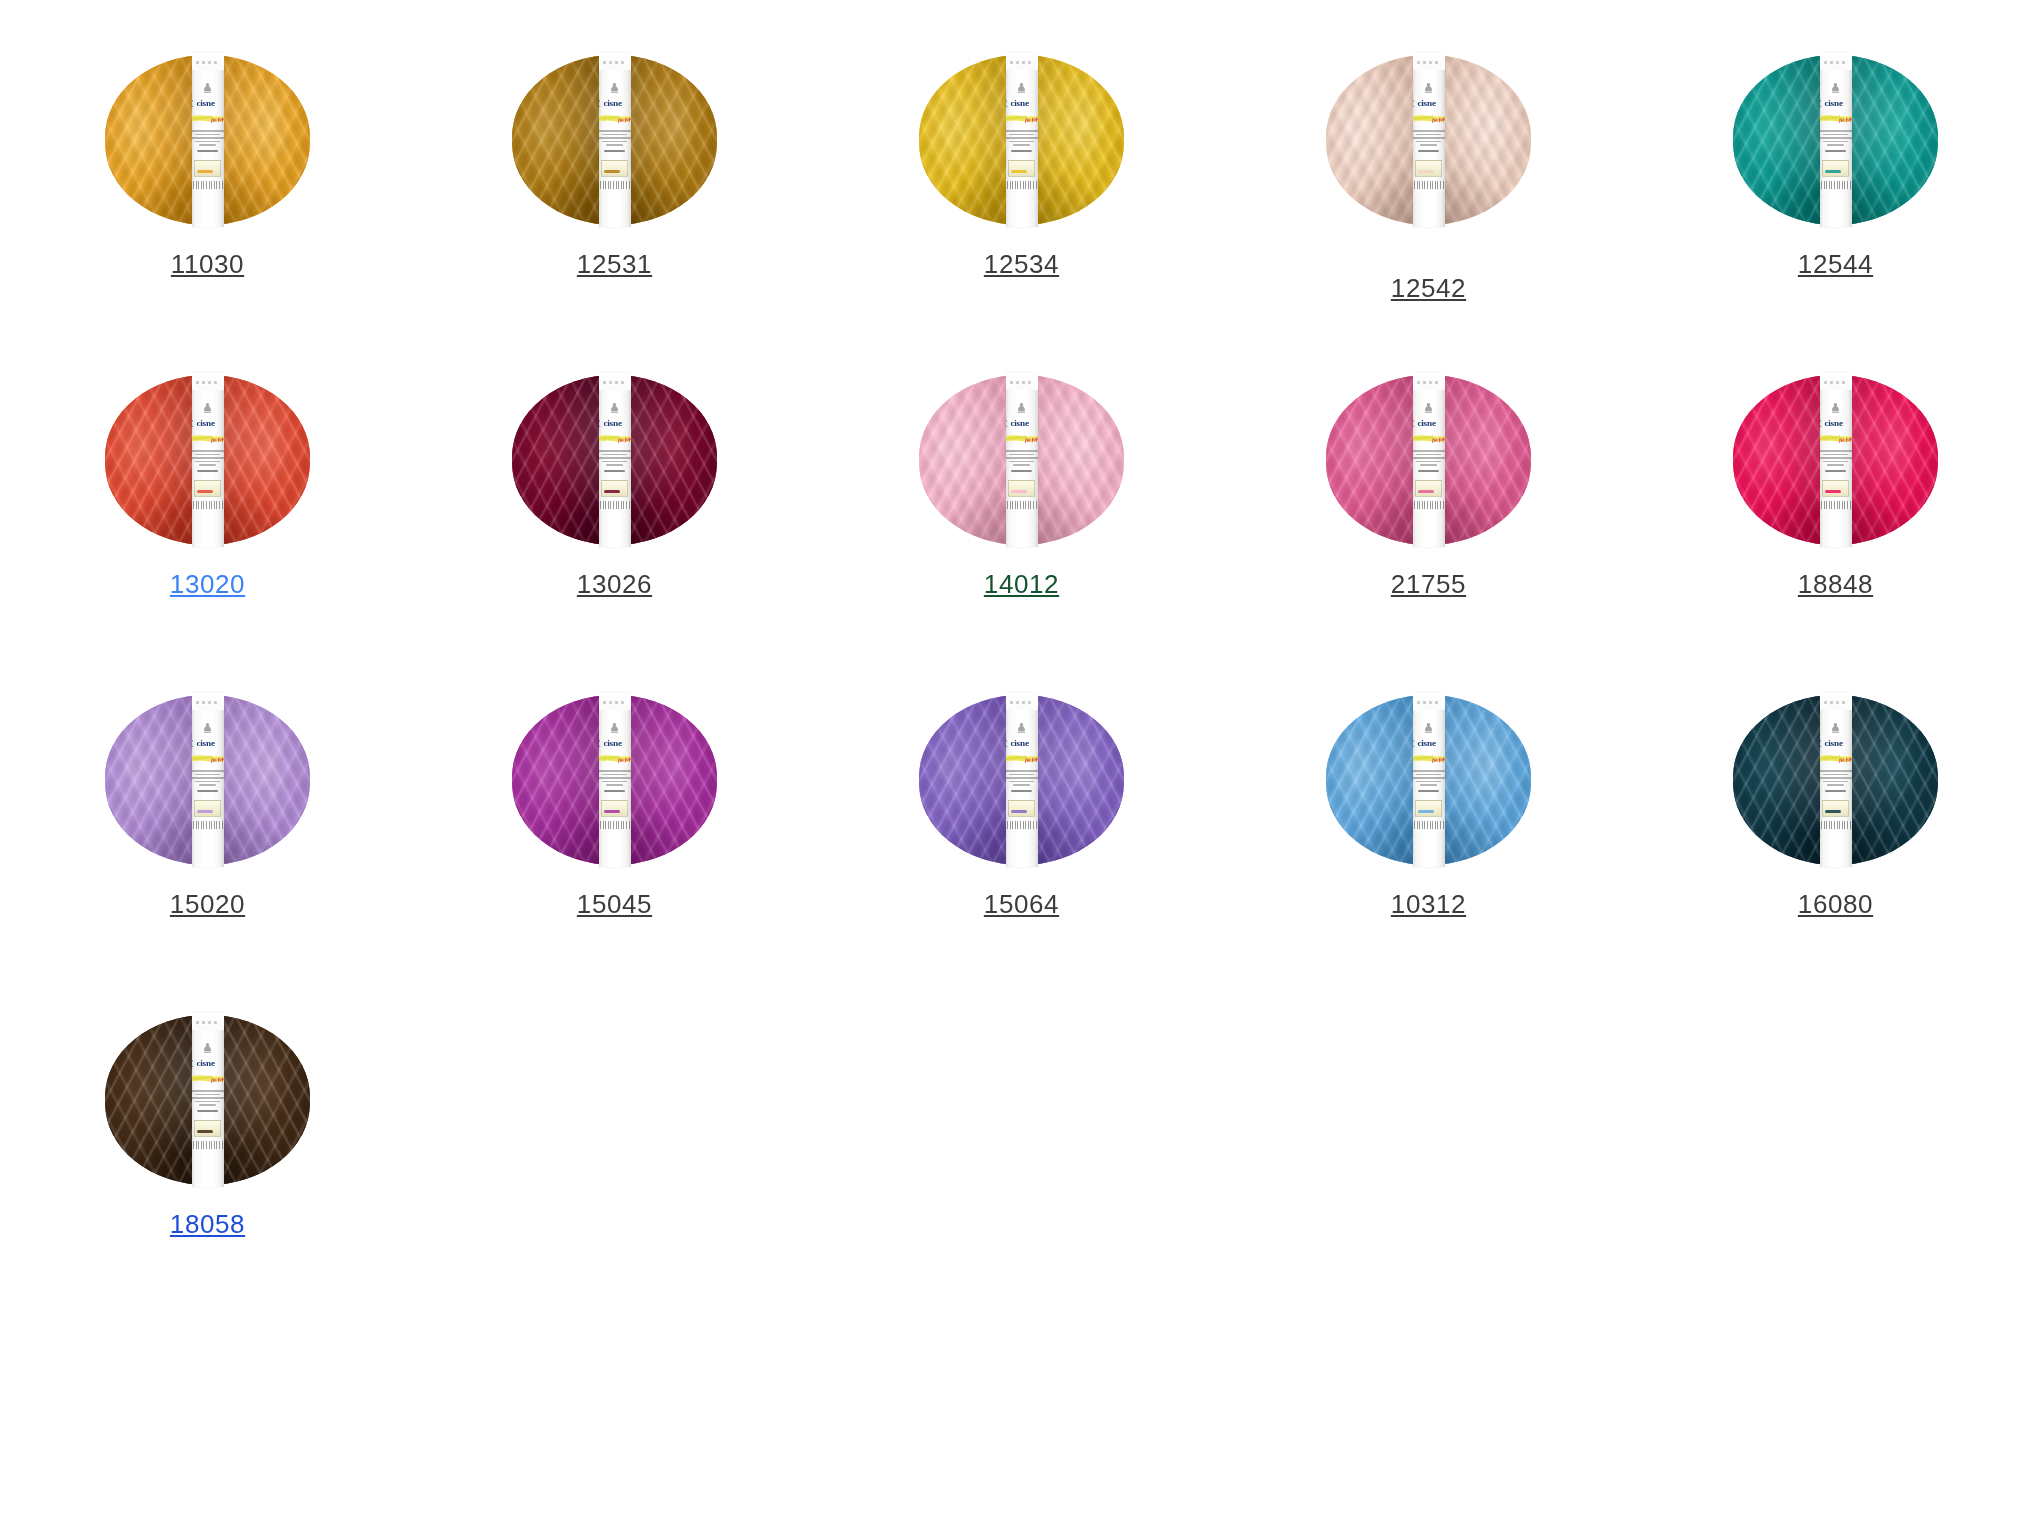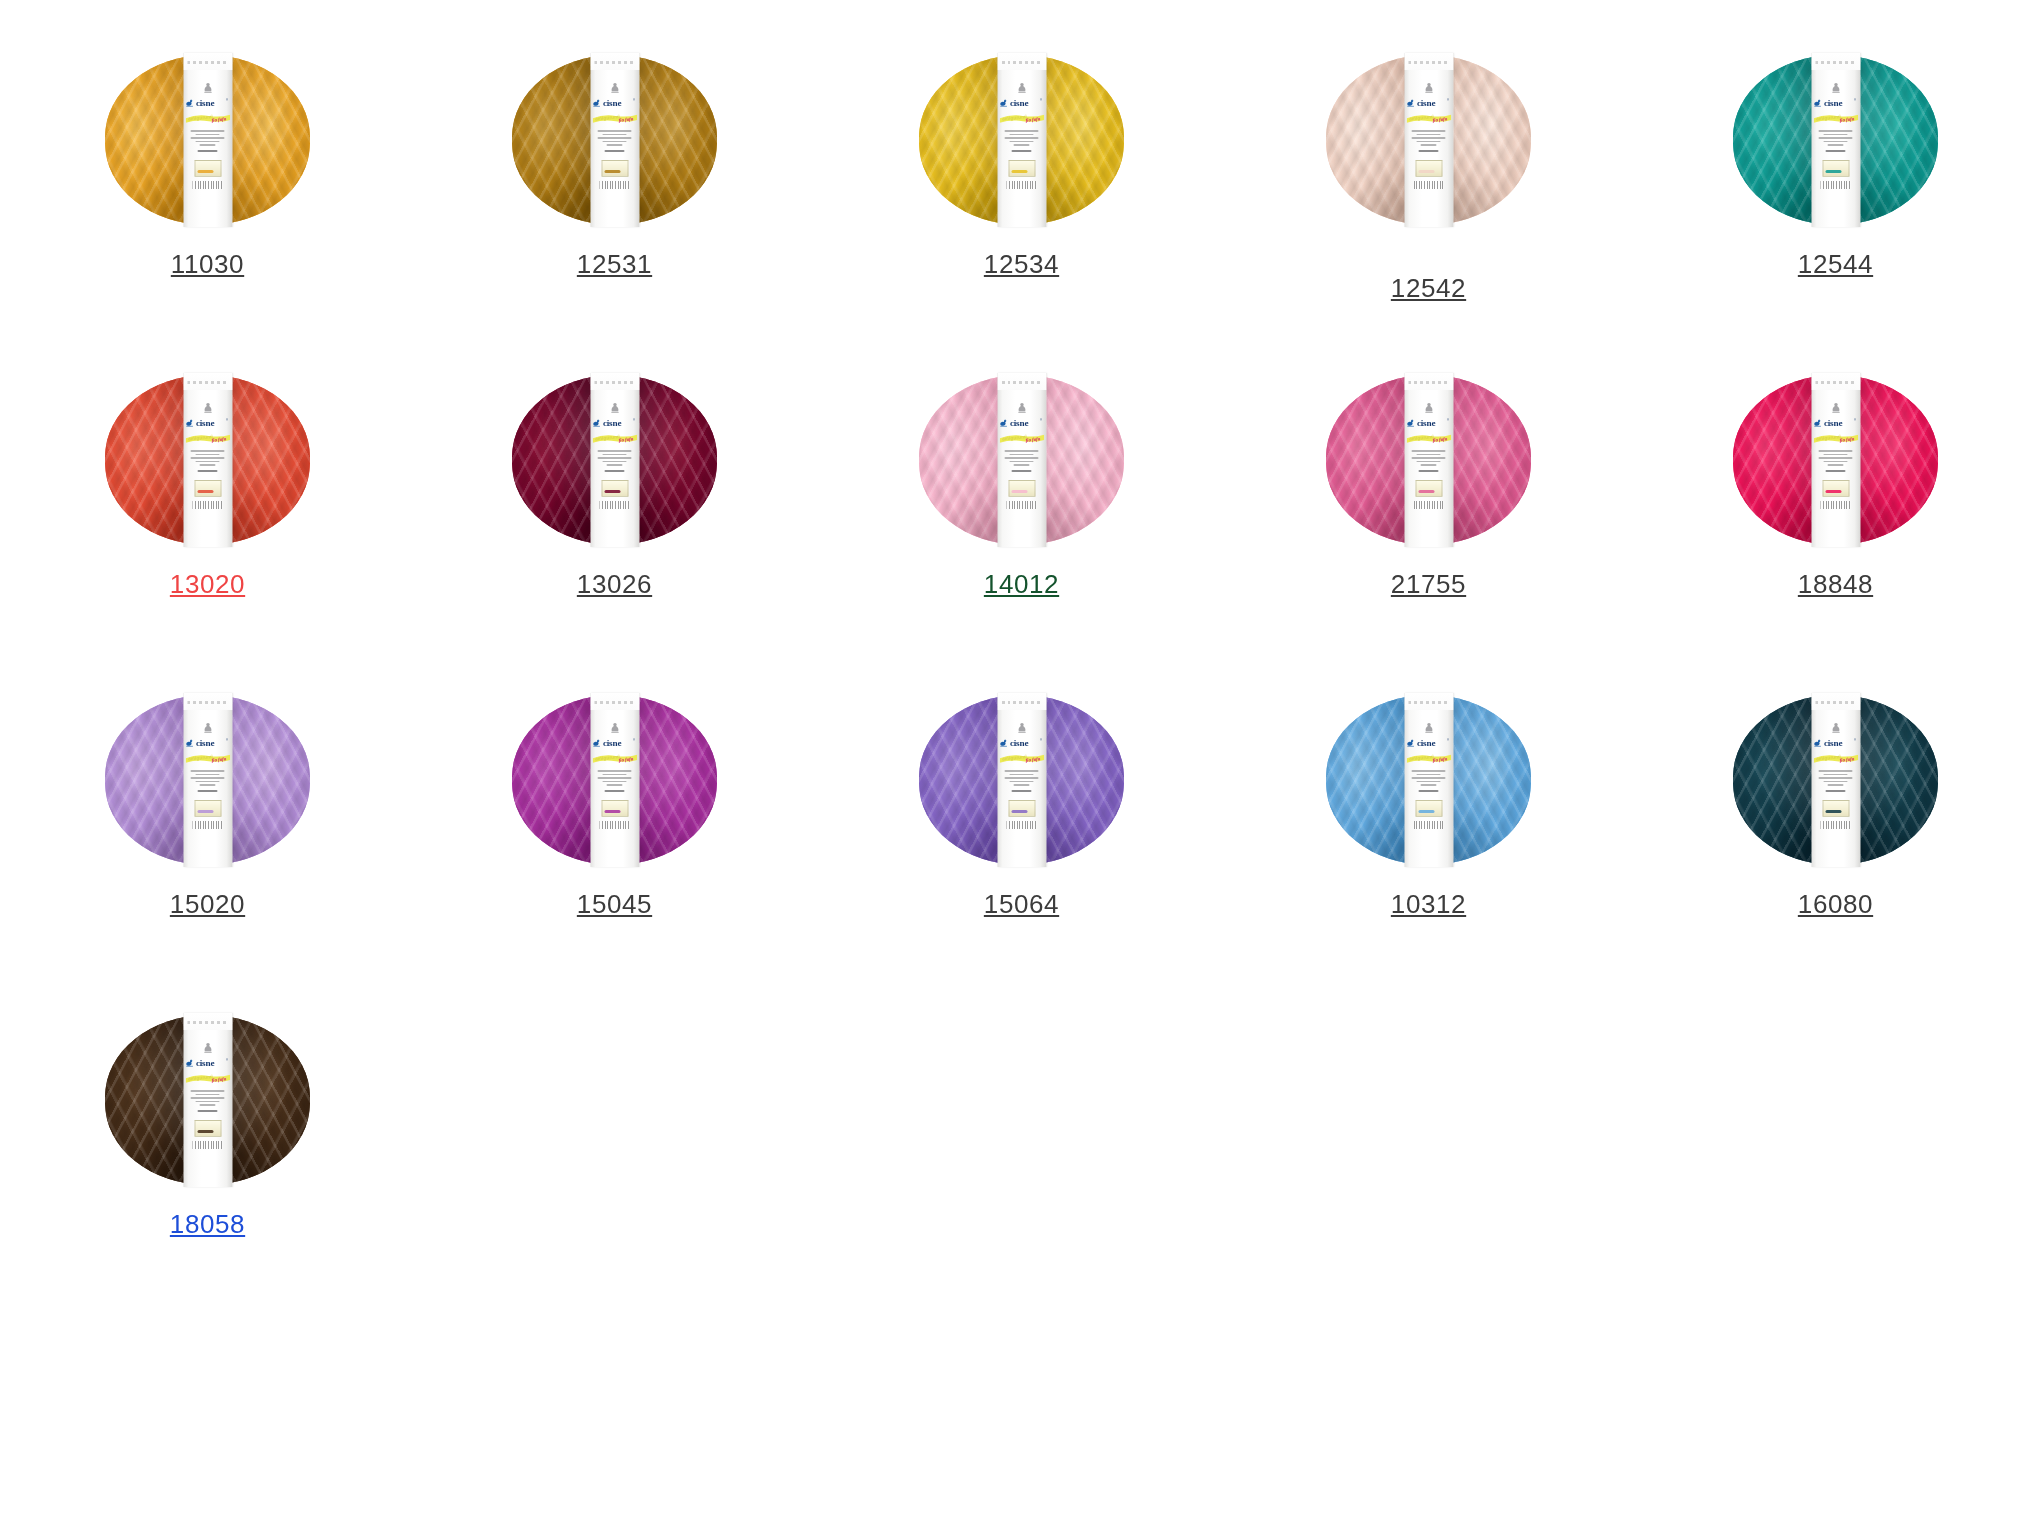--- a/index.html
+++ b/index.html
@@ -135,21 +135,21 @@
         rgba(0,0,0,0.22) 0%,
         rgba(0,0,0,0.00) 48%);
   }
 
   
   .label {
     position: absolute;
     left: 50%;
     top: -2px;
     transform: translateX(-50%);
-    width: 49px;
+    width: 32px;
     height: 174px;
     background: linear-gradient(90deg,
         #e2e2e0 0%, #f7f7f6 10%, #ffffff 36%,
         #ffffff 66%, #f2f2f1 88%, #d8d8d6 100%);
     box-shadow: 0 0 2px rgba(0,0,0,0.10);
     overflow: hidden;
     display: flex;
     flex-direction: column;
     align-items: center;
   }
@@ -538,21 +538,21 @@
           <div class="ln"></div>
           <div class="ln s"></div>
           <div class="ln xs"></div>
           <div class="ln b"></div>
         </div>
 
         <div class="swatch-chip"></div>
         <div class="barcode"></div>
       </div>
     </div>
-    <div class="code" style="color: #ef4444; text-align: center;">13020</div>
+    <div class="code" style="color: #3b82f6; text-align: center;">13020</div>
   </div>
 
   <div class="swatch">
     <div class="ball" style="--c-light: #8e1338; --c-mid: #75062c; --c-dark: #53011f;">
       <div class="ball-body">
         <div class="hemi-l"></div>
         <div class="hemi-r"></div>
       </div>
       <div class="ball-shade"></div>
 

